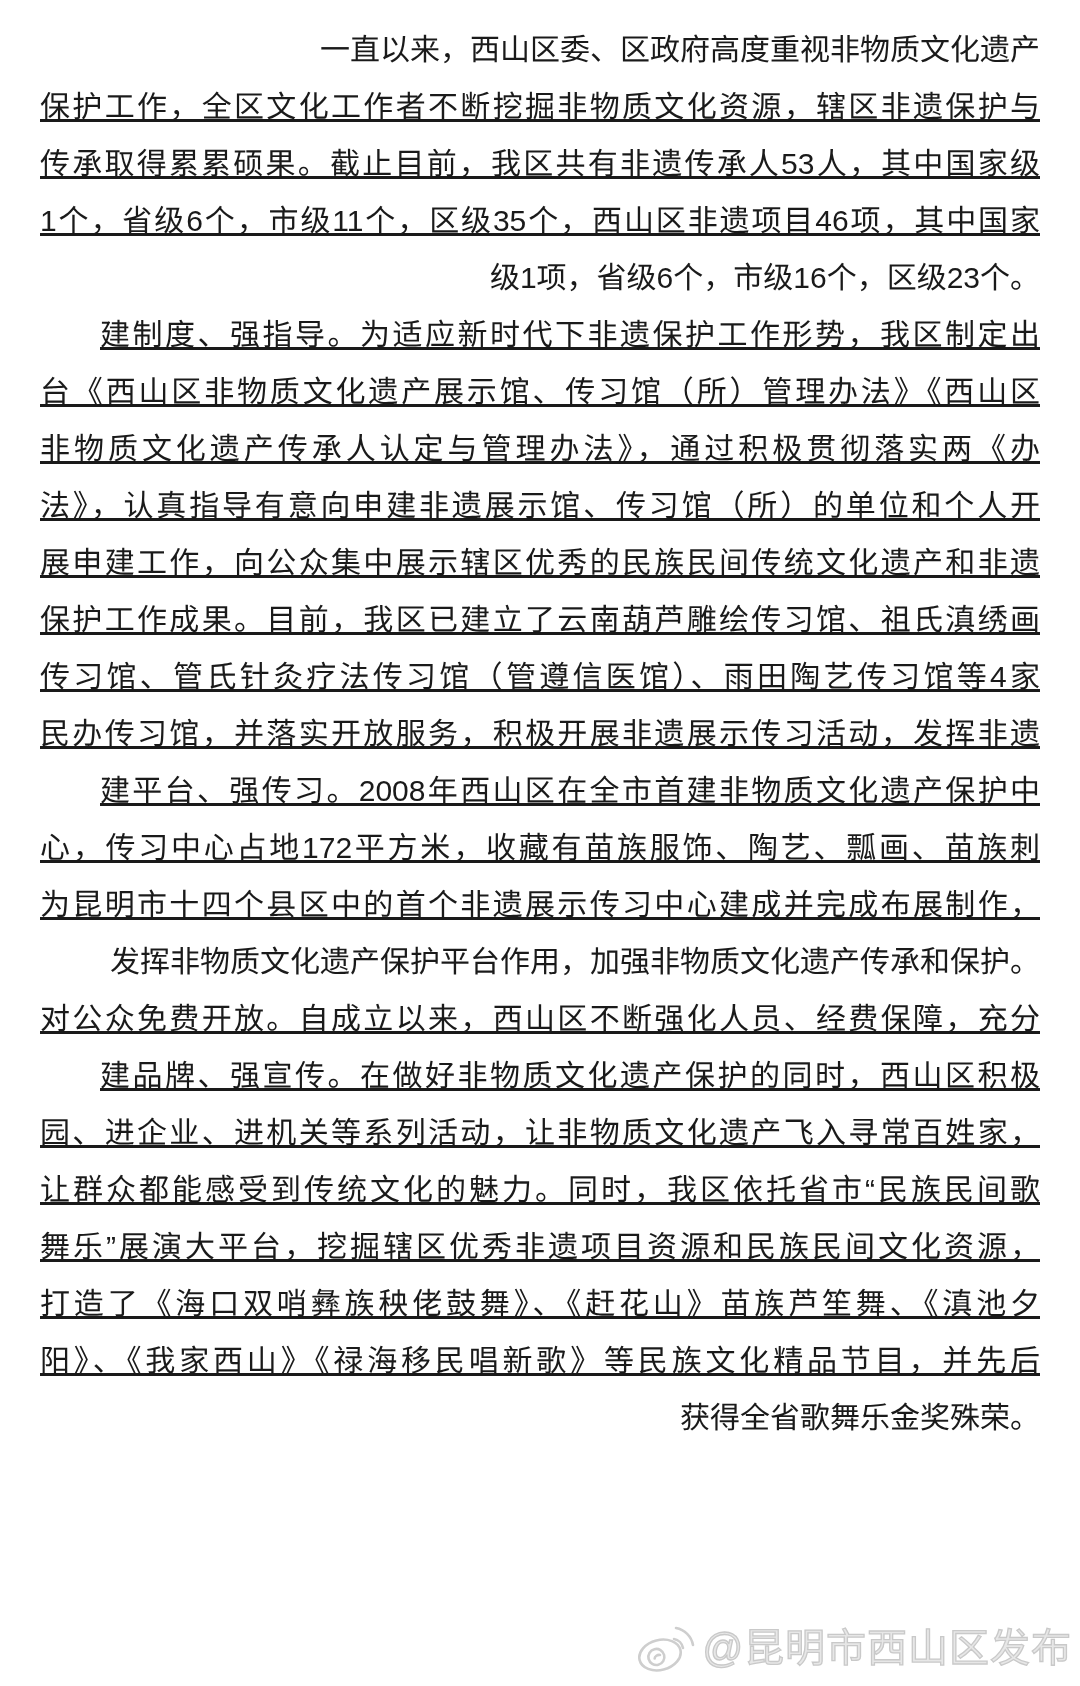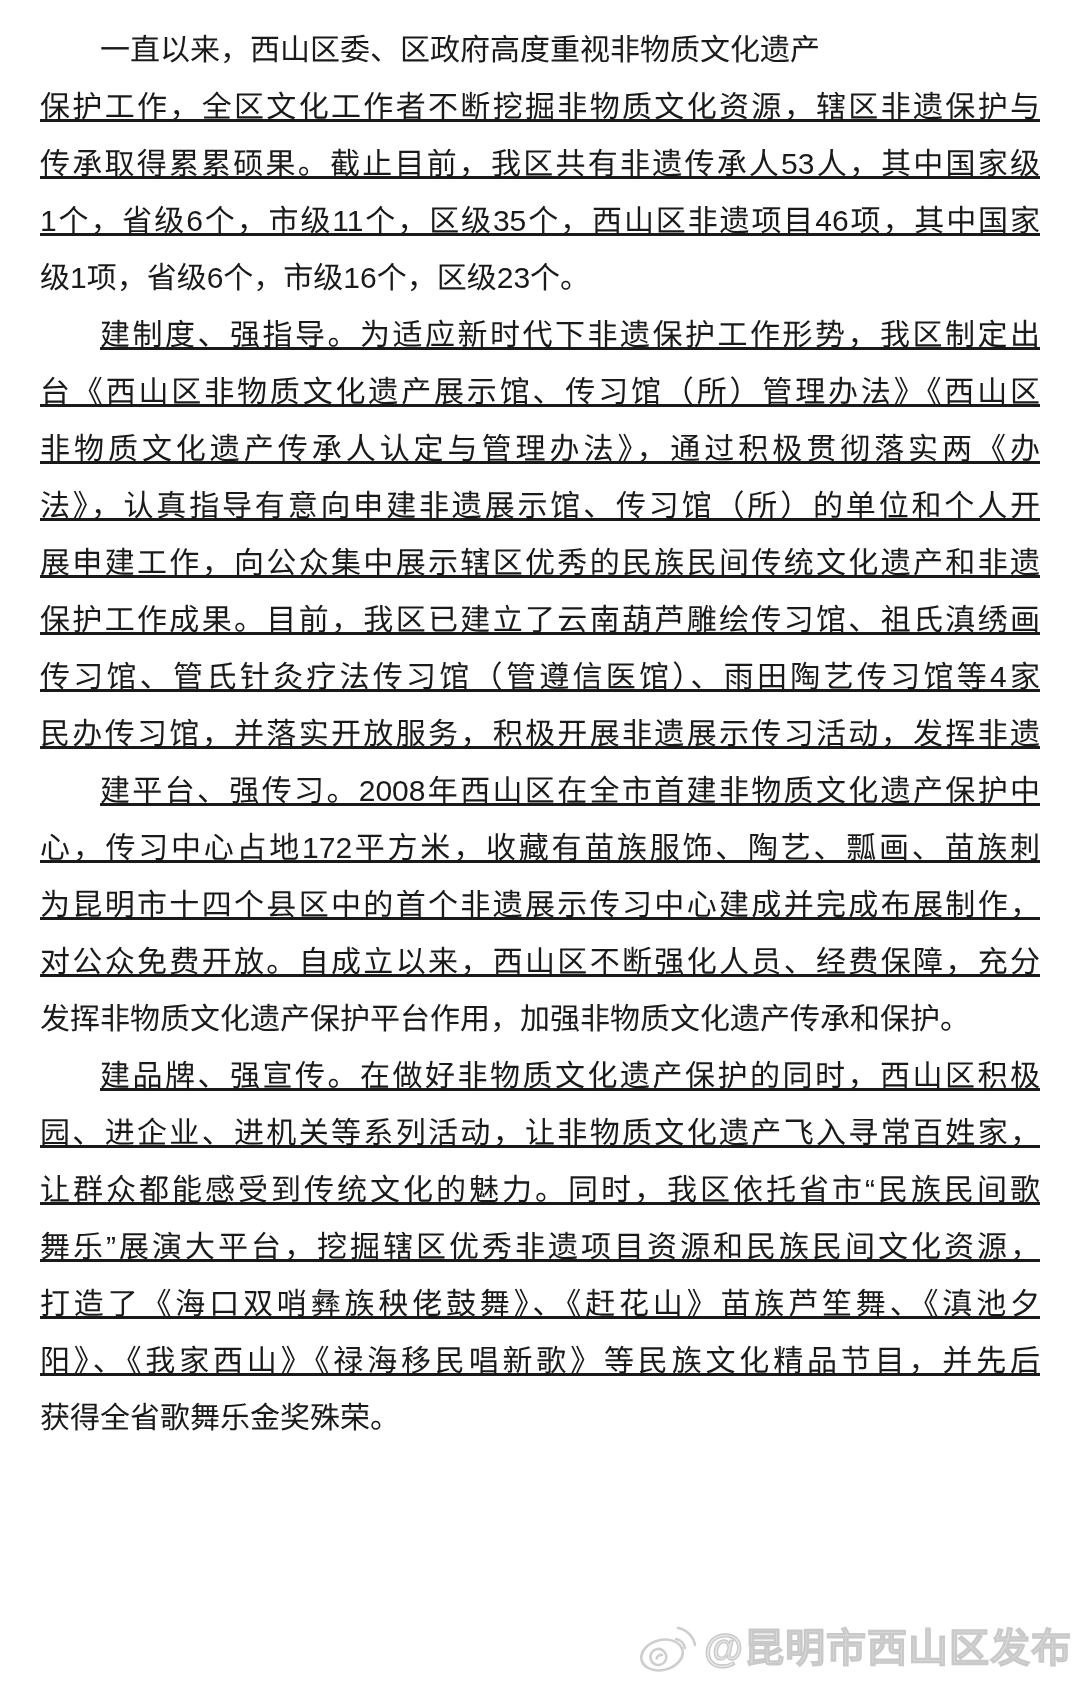--- a/index.html
+++ b/index.html
@@ -26,37 +26,37 @@
     color: #1a1a1a;
   }
   .line.fill {
     text-align: justify;
     text-align-last: justify;
     text-justify: inter-character;
     text-decoration: underline;
   }
   .line.nofill {
     white-space: nowrap;
-    text-align: left;
+    text-align: right;
   }
   .line.indent {
     text-indent: 2em;
   }
   .watermark {
     position: absolute;
     right: 8px;
     bottom: 12px;
     display: flex;
     align-items: center;
     gap: 6px;
     user-select: none;
   }
   .watermark .wm-text {
     font-size: 40px;
-    font-weight: bold;
+    font-weight: normal;
     letter-spacing: 1px;
     color: #e7e7e7;
     -webkit-text-stroke: 1.3px #c9c9c9;
     white-space: nowrap;
   }
   .watermark svg { display: block; opacity: 0.9; }
 </style>
 </head>
 <body>
 
@@ -75,22 +75,22 @@
       <div class="line fill">法》，认真指导有意向申建非遗展示馆、传习馆（所）的单位和个人开</div>
       <div class="line fill">展申建工作，向公众集中展示辖区优秀的民族民间传统文化遗产和非遗</div>
       <div class="line fill">保护工作成果。目前，我区已建立了云南葫芦雕绘传习馆、祖氏滇绣画</div>
       <div class="line fill">传习馆、管氏针灸疗法传习馆（管遵信医馆）、雨田陶艺传习馆等4家</div>
       <div class="line fill">民办传习馆，并落实开放服务，积极开展非遗展示传习活动，发挥非遗</div>
     </div>
     <div>
       <div class="line fill indent">建平台、强传习。2008年西山区在全市首建非物质文化遗产保护中</div>
       <div class="line fill">心，传习中心占地172平方米，收藏有苗族服饰、陶艺、瓢画、苗族刺</div>
       <div class="line fill">为昆明市十四个县区中的首个非遗展示传习中心建成并完成布展制作，</div>
+      <div class="line nofill">发挥非物质文化遗产保护平台作用，加强非物质文化遗产传承和保护。</div>
       <div class="line fill">对公众免费开放。自成立以来，西山区不断强化人员、经费保障，充分</div>
-      <div class="line nofill">发挥非物质文化遗产保护平台作用，加强非物质文化遗产传承和保护。</div>
     </div>
     <div>
       <div class="line fill indent">建品牌、强宣传。在做好非物质文化遗产保护的同时，西山区积极</div>
       <div class="line fill">园、进企业、进机关等系列活动，让非物质文化遗产飞入寻常百姓家，</div>
       <div class="line fill">让群众都能感受到传统文化的魅力。同时，我区依托省市“民族民间歌</div>
       <div class="line fill">舞乐”展演大平台，挖掘辖区优秀非遗项目资源和民族民间文化资源，</div>
       <div class="line fill">打造了《海口双哨彝族秧佬鼓舞》、《赶花山》苗族芦笙舞、《滇池夕</div>
       <div class="line fill">阳》、《我家西山》《禄海移民唱新歌》等民族文化精品节目，并先后</div>
       <div class="line nofill">获得全省歌舞乐金奖殊荣。</div>
     </div>

